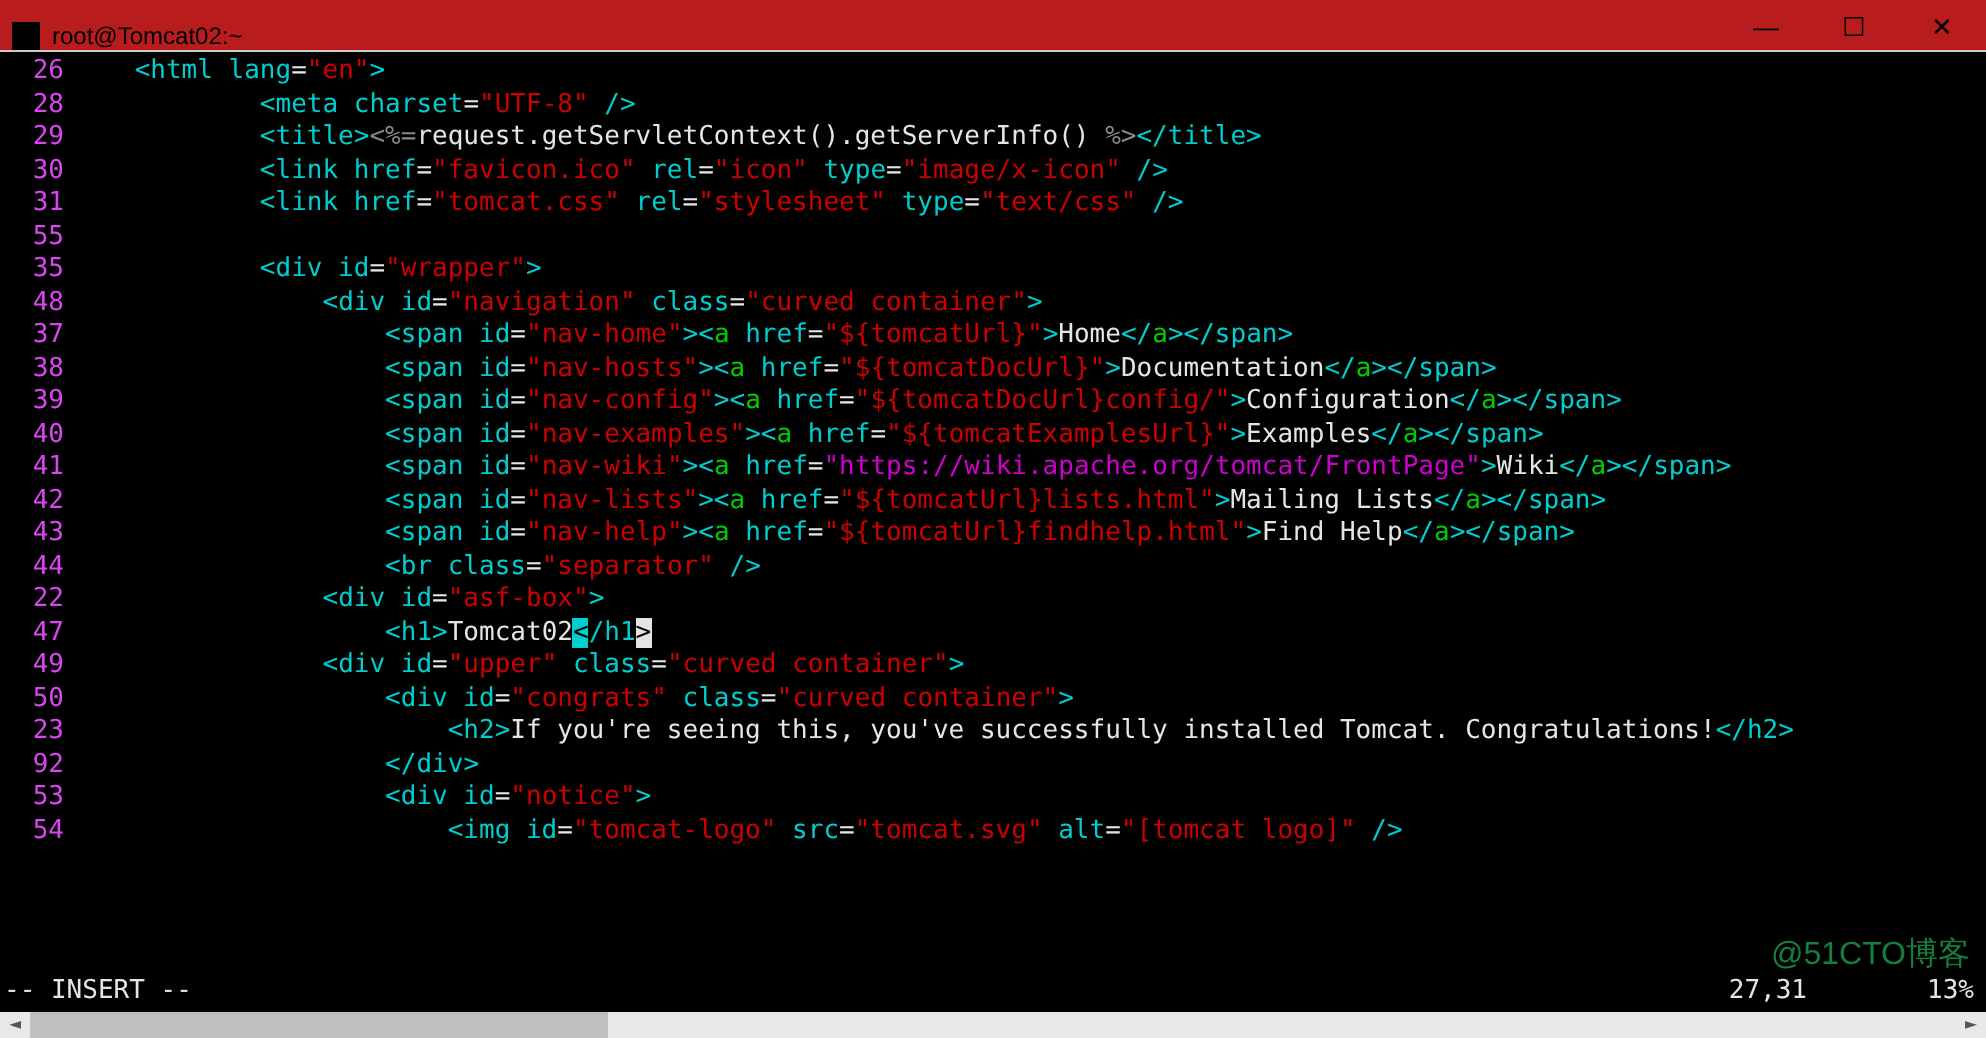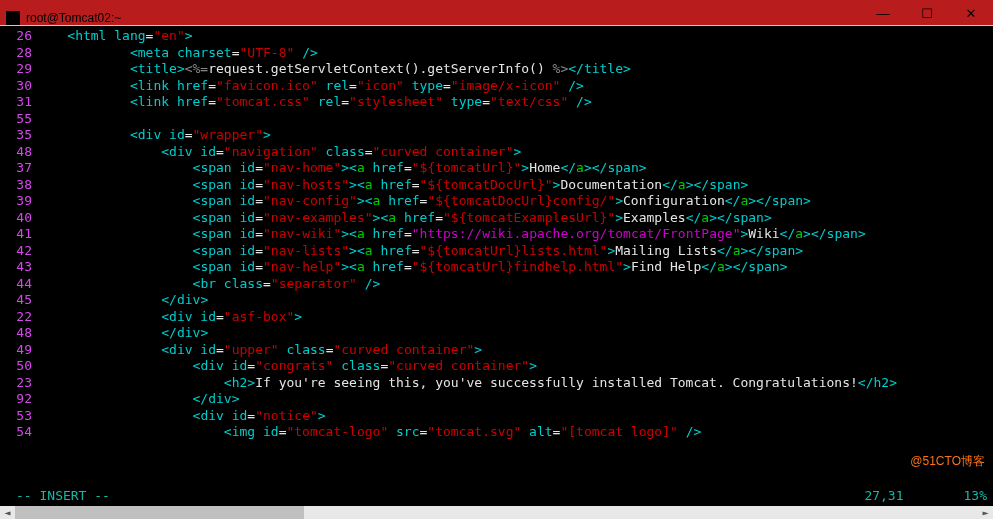--- a/index.html
+++ b/index.html
@@ -13,27 +13,27 @@
 .ln{white-space:pre}
 .ln-num{color:#d946ef;display:inline-block;width:26px;text-align:right;margin-right:4px}
 .c-cyan{color:#00cdcd}
 .c-mag{color:#cd00cd}
 .c-grn{color:#00cd00}
 .c-red{color:#cd0000}
 .c-wht{color:#e5e5e5}
 .c-gry{color:#888}
 .cur-b{background:#00cdcd;color:#000}
 .cur-w{background:#e5e5e5;color:#000}
-.stat{position:absolute;bottom:2px;left:16px;right:6px;color:#14b8a6;display:flex}
+.stat{position:absolute;bottom:2px;left:2px;right:6px;color:#e5e5e5;display:flex}
 .stat-l{flex:1}
 .sb{position:absolute;bottom:0;left:0;right:0;height:13px;background:#f0f0f0;display:flex}
 .sb-tr{flex:1;height:13px;background:#e8e8e8;position:relative}
 .sb-th{position:absolute;left:0;width:30%;height:100%;background:#c0c0c0}
 .sb-ar{width:15px;height:13px;background:#e8e8e8;display:flex;align-items:center;justify-content:center;font-size:10px;color:#555}
-.wm{position:absolute;right:8px;bottom:37px;color:#f97316;font-size:12px;font-family:sans-serif}
+.wm{position:absolute;right:8px;bottom:20px;color:#15803d;font-size:16px;font-family:sans-serif}
 </style>
 </head>
 <body>
 
 <div class="tb">
   <div class="ico"></div>
   <span class="ttl">root@Tomcat02:~</span>
   <div class="wctl">
     <div class="wbtn">—</div>
     <div class="wbtn">☐</div>
@@ -52,23 +52,22 @@
       <div class="ln"><span class="ln-num">35</span><span>            </span><span class="c-cyan">&lt;</span><span class="c-cyan">div</span><span class="c-cyan"> id</span><span class="c-wht">=</span><span class="c-red">"wrapper"</span><span class="c-cyan">&gt;</span></div>
       <div class="ln"><span class="ln-num">48</span><span>                </span><span class="c-cyan">&lt;</span><span class="c-cyan">div</span><span class="c-cyan"> id</span><span class="c-wht">=</span><span class="c-red">"navigation"</span><span class="c-cyan"> class</span><span class="c-wht">=</span><span class="c-red">"curved container"</span><span class="c-cyan">&gt;</span></div>
       <div class="ln"><span class="ln-num">37</span><span>                    </span><span class="c-cyan">&lt;</span><span class="c-cyan">span</span><span class="c-cyan"> id</span><span class="c-wht">=</span><span class="c-red">"nav-home"</span><span class="c-cyan">&gt;&lt;</span><span class="c-grn">a</span><span class="c-cyan"> href</span><span class="c-wht">=</span><span class="c-red">"${tomcatUrl}"</span><span class="c-cyan">&gt;</span><span class="c-wht">Home</span><span class="c-cyan">&lt;/</span><span class="c-grn">a</span><span class="c-cyan">&gt;&lt;/</span><span class="c-cyan">span</span><span class="c-cyan">&gt;</span></div>
       <div class="ln"><span class="ln-num">38</span><span>                    </span><span class="c-cyan">&lt;</span><span class="c-cyan">span</span><span class="c-cyan"> id</span><span class="c-wht">=</span><span class="c-red">"nav-hosts"</span><span class="c-cyan">&gt;&lt;</span><span class="c-grn">a</span><span class="c-cyan"> href</span><span class="c-wht">=</span><span class="c-red">"${tomcatDocUrl}"</span><span class="c-cyan">&gt;</span><span class="c-wht">Documentation</span><span class="c-cyan">&lt;/</span><span class="c-grn">a</span><span class="c-cyan">&gt;&lt;/</span><span class="c-cyan">span</span><span class="c-cyan">&gt;</span></div>
       <div class="ln"><span class="ln-num">39</span><span>                    </span><span class="c-cyan">&lt;</span><span class="c-cyan">span</span><span class="c-cyan"> id</span><span class="c-wht">=</span><span class="c-red">"nav-config"</span><span class="c-cyan">&gt;&lt;</span><span class="c-grn">a</span><span class="c-cyan"> href</span><span class="c-wht">=</span><span class="c-red">"${tomcatDocUrl}config/"</span><span class="c-cyan">&gt;</span><span class="c-wht">Configuration</span><span class="c-cyan">&lt;/</span><span class="c-grn">a</span><span class="c-cyan">&gt;&lt;/</span><span class="c-cyan">span</span><span class="c-cyan">&gt;</span></div>
       <div class="ln"><span class="ln-num">40</span><span>                    </span><span class="c-cyan">&lt;</span><span class="c-cyan">span</span><span class="c-cyan"> id</span><span class="c-wht">=</span><span class="c-red">"nav-examples"</span><span class="c-cyan">&gt;&lt;</span><span class="c-grn">a</span><span class="c-cyan"> href</span><span class="c-wht">=</span><span class="c-red">"${tomcatExamplesUrl}"</span><span class="c-cyan">&gt;</span><span class="c-wht">Examples</span><span class="c-cyan">&lt;/</span><span class="c-grn">a</span><span class="c-cyan">&gt;&lt;/</span><span class="c-cyan">span</span><span class="c-cyan">&gt;</span></div>
       <div class="ln"><span class="ln-num">41</span><span>                    </span><span class="c-cyan">&lt;</span><span class="c-cyan">span</span><span class="c-cyan"> id</span><span class="c-wht">=</span><span class="c-red">"nav-wiki"</span><span class="c-cyan">&gt;&lt;</span><span class="c-grn">a</span><span class="c-cyan"> href</span><span class="c-wht">=</span><span class="c-mag">"https://wiki.apache.org/tomcat/FrontPage"</span><span class="c-cyan">&gt;</span><span class="c-wht">Wiki</span><span class="c-cyan">&lt;/</span><span class="c-grn">a</span><span class="c-cyan">&gt;&lt;/</span><span class="c-cyan">span</span><span class="c-cyan">&gt;</span></div>
       <div class="ln"><span class="ln-num">42</span><span>                    </span><span class="c-cyan">&lt;</span><span class="c-cyan">span</span><span class="c-cyan"> id</span><span class="c-wht">=</span><span class="c-red">"nav-lists"</span><span class="c-cyan">&gt;&lt;</span><span class="c-grn">a</span><span class="c-cyan"> href</span><span class="c-wht">=</span><span class="c-red">"${tomcatUrl}lists.html"</span><span class="c-cyan">&gt;</span><span class="c-wht">Mailing Lists</span><span class="c-cyan">&lt;/</span><span class="c-grn">a</span><span class="c-cyan">&gt;&lt;/</span><span class="c-cyan">span</span><span class="c-cyan">&gt;</span></div>
       <div class="ln"><span class="ln-num">43</span><span>                    </span><span class="c-cyan">&lt;</span><span class="c-cyan">span</span><span class="c-cyan"> id</span><span class="c-wht">=</span><span class="c-red">"nav-help"</span><span class="c-cyan">&gt;&lt;</span><span class="c-grn">a</span><span class="c-cyan"> href</span><span class="c-wht">=</span><span class="c-red">"${tomcatUrl}findhelp.html"</span><span class="c-cyan">&gt;</span><span class="c-wht">Find Help</span><span class="c-cyan">&lt;/</span><span class="c-grn">a</span><span class="c-cyan">&gt;&lt;/</span><span class="c-cyan">span</span><span class="c-cyan">&gt;</span></div>
       <div class="ln"><span class="ln-num">44</span><span>                    </span><span class="c-cyan">&lt;</span><span class="c-cyan">br</span><span class="c-cyan"> class</span><span class="c-wht">=</span><span class="c-red">"separator"</span><span class="c-cyan"> /&gt;</span></div>
-      <div class="ln"><span class="ln-num">45</span><span>                </span><span class="c-cyan">&lt;/</span><span class="c-cyan">div</span><span class="c-cyan">&gt;</span></div>
       <div class="ln"><span class="ln-num">22</span><span>                </span><span class="c-cyan">&lt;</span><span class="c-cyan">div</span><span class="c-cyan"> id</span><span class="c-wht">=</span><span class="c-red">"asf-box"</span><span class="c-cyan">&gt;</span></div>
-      <div class="ln"><span class="ln-num">48</span><span>                </span><span class="c-cyan">&lt;/</span><span class="c-cyan">div</span><span class="c-cyan">&gt;</span></div>
+      <div class="ln"><span class="ln-num">47</span><span>                    </span><span class="c-cyan">&lt;</span><span class="c-cyan">h1</span><span class="c-cyan">&gt;</span><span class="c-wht">Tomcat02</span><span class="cur-b">&lt;</span><span class="c-cyan">/h1</span><span class="cur-w">&gt;</span></div>
       <div class="ln"><span class="ln-num">49</span><span>                </span><span class="c-cyan">&lt;</span><span class="c-cyan">div</span><span class="c-cyan"> id</span><span class="c-wht">=</span><span class="c-red">"upper"</span><span class="c-cyan"> class</span><span class="c-wht">=</span><span class="c-red">"curved container"</span><span class="c-cyan">&gt;</span></div>
       <div class="ln"><span class="ln-num">50</span><span>                    </span><span class="c-cyan">&lt;</span><span class="c-cyan">div</span><span class="c-cyan"> id</span><span class="c-wht">=</span><span class="c-red">"congrats"</span><span class="c-cyan"> class</span><span class="c-wht">=</span><span class="c-red">"curved container"</span><span class="c-cyan">&gt;</span></div>
       <div class="ln"><span class="ln-num">23</span><span>                        </span><span class="c-cyan">&lt;</span><span class="c-cyan">h2</span><span class="c-cyan">&gt;</span><span class="c-wht">If you're seeing this, you've successfully installed Tomcat. Congratulations!</span><span class="c-cyan">&lt;/</span><span class="c-cyan">h2</span><span class="c-cyan">&gt;</span></div>
       <div class="ln"><span class="ln-num">92</span><span>                    </span><span class="c-cyan">&lt;/</span><span class="c-cyan">div</span><span class="c-cyan">&gt;</span></div>
       <div class="ln"><span class="ln-num">53</span><span>                    </span><span class="c-cyan">&lt;</span><span class="c-cyan">div</span><span class="c-cyan"> id</span><span class="c-wht">=</span><span class="c-red">"notice"</span><span class="c-cyan">&gt;</span></div>
       <div class="ln"><span class="ln-num">54</span><span>                        </span><span class="c-cyan">&lt;</span><span class="c-cyan">img</span><span class="c-cyan"> id</span><span class="c-wht">=</span><span class="c-red">"tomcat-logo"</span><span class="c-cyan"> src</span><span class="c-wht">=</span><span class="c-red">"tomcat.svg"</span><span class="c-cyan"> alt</span><span class="c-wht">=</span><span class="c-red">"[tomcat logo]"</span><span class="c-cyan"> /&gt;</span></div>
     </div>
   <div class="stat">
     <span class="stat-l">-- INSERT --</span>
     <span>27,31</span>

